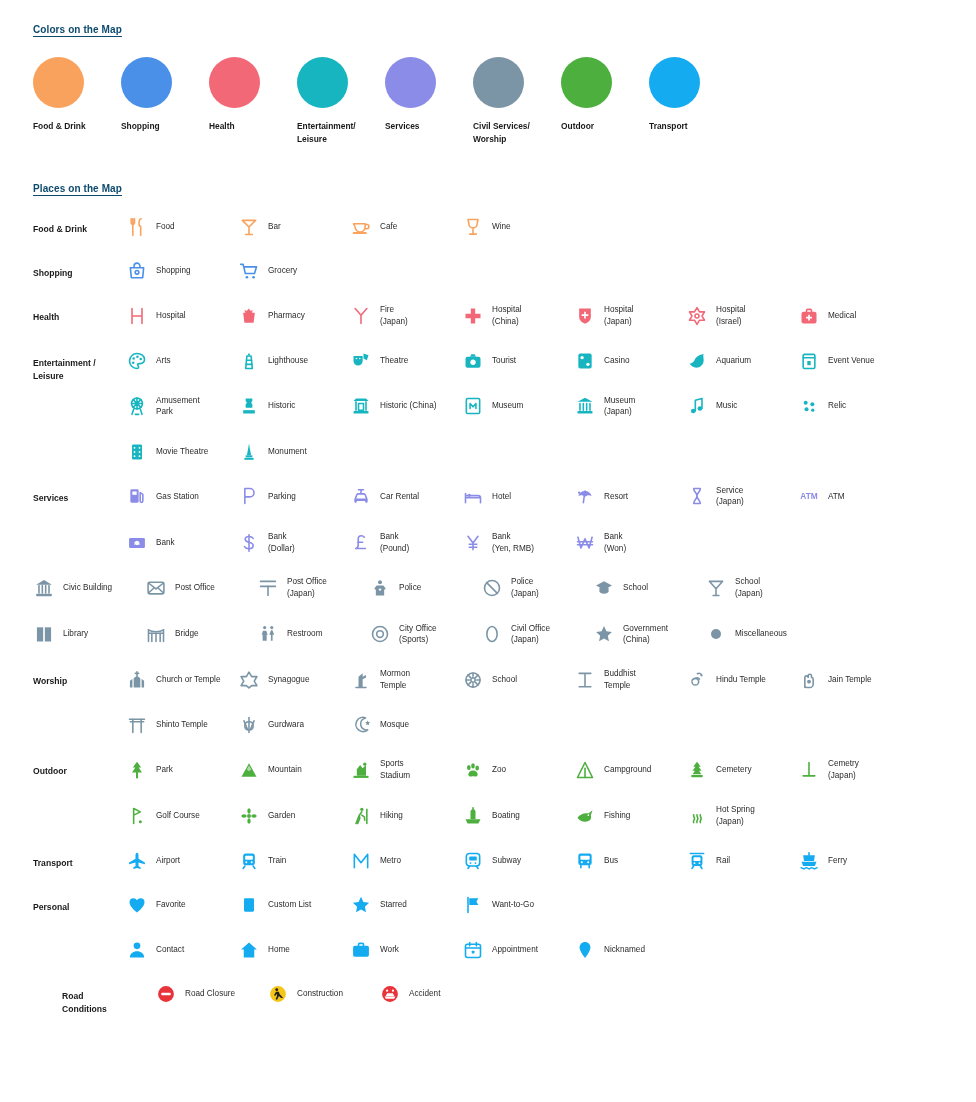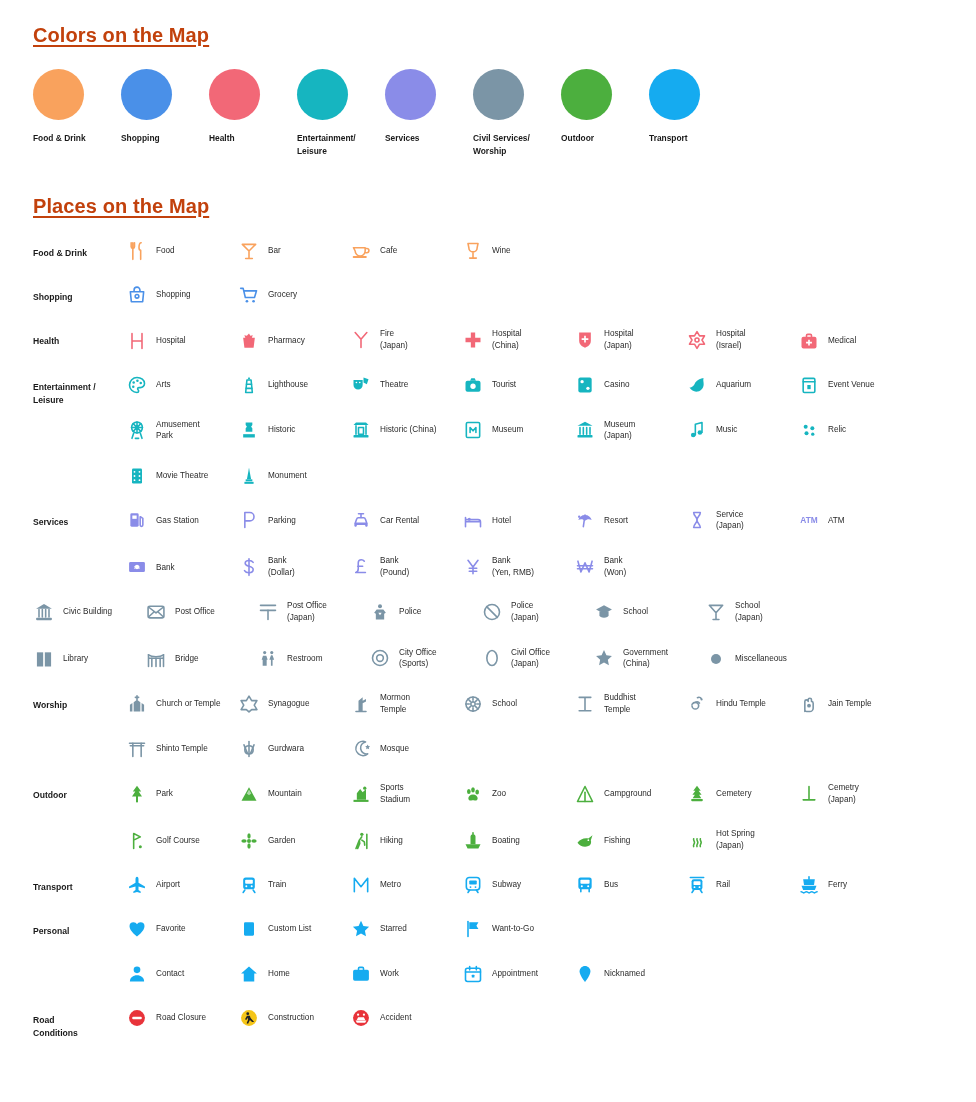--- a/index.html
+++ b/index.html
@@ -10,23 +10,23 @@
   body {
     width: 976px;
     height: 1102px;
     font-family: "Liberation Sans", sans-serif;
     color: #222222;
     -webkit-font-smoothing: antialiased;
   }
   .page { padding: 24px 28px 10px 33px; }
 
   .section-title {
-    font-size: 20px;
+    font-size: 10px;
     font-weight: bold;
-    color: #c2410c;
+    color: #0c4a6e;
     text-decoration: underline;
     text-underline-offset: 3px;
     letter-spacing: .1px;
     margin: 0;
   }
 
   
   .colors-strip {
     display: flex;
     margin-top: 22px;
@@ -67,21 +67,21 @@
     font-weight: bold;
     color: #1a1a1a;
     line-height: 1.55;
     padding-top: 7px;
   }
   .group-rows { flex: 1 1 auto; }
   .row {
     display: flex;
     margin-bottom: 23px;
   }
-  .row:last-child { margin-bottom: 0; align-items: flex-end; }
+  .row:last-child { margin-bottom: 0; }
   .item {
     width: 112px;
     flex: 0 0 112px;
     display: flex;
     align-items: center;
     min-height: 22px;
   }
   .icon-box {
     width: 22px; height: 22px;
     flex: 0 0 22px;
@@ -1125,21 +1125,21 @@
                 <svg width="20" height="20" viewBox="0 0 24 24" fill="#15ABF0">
                   <path d="M12 2.5c-3.6 0-6.5 2.9-6.5 6.5 0 4.9 6.5 12.5 6.5 12.5s6.5-7.6 6.5-12.5c0-3.6-2.9-6.5-6.5-6.5z" fill="#15ABF0"></path>
                 </svg>
               </span>
               <span class="item-label">Nicknamed</span>
             </div>
           </div>
         </div>
       </div>
       <div class="group">
-        <div class="group-label" style="white-space: pre-line;">Road
+        <div class="group-label" style="white-space: pre-line; margin-left: 29px;">Road
 Conditions</div>
         <div class="group-rows">
           <div class="row">
             <div class="item">
               <span class="icon-box">
                 <svg width="20" height="20" viewBox="0 0 24 24" fill="#E8333A">
                   <circle cx="12" cy="12" r="9.5" fill="#E8333A"></circle>
                   <rect x="6.2" y="10.5" width="11.6" height="3" rx="1.4" fill="#fff"></rect>
                 </svg>
               </span>

